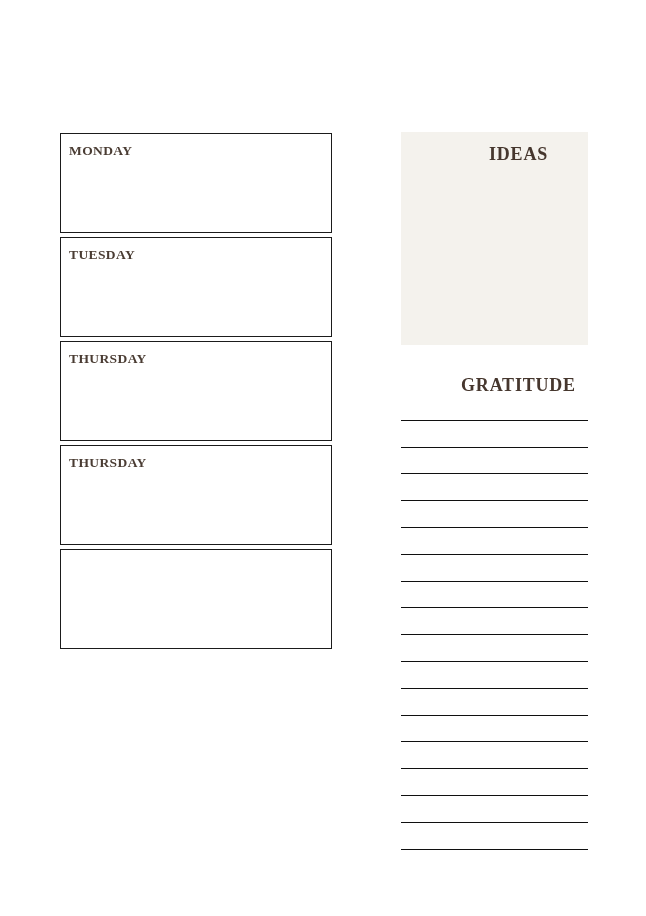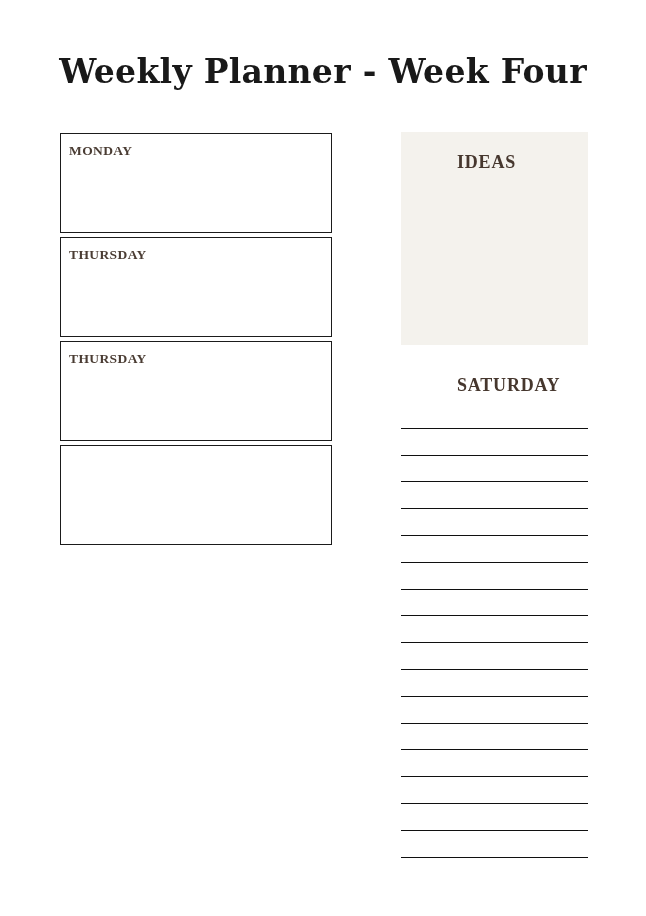--- a/index.html
+++ b/index.html
@@ -65,22 +65,22 @@
     width: 187px;
   }
   .ideas-box {
     box-sizing: border-box;
     width: 100%;
     height: 213px;
     background: #f4f2ed;
     padding-top: 13px;
   }
   .section-heading {
-    margin: 8px;
-    text-align: left;
+    margin: 0;
+    text-align: center;
     font-family: "Liberation Serif", serif;
     font-weight: 600;
     font-size: 18px;
     letter-spacing: 0.8px;
     color: #46372e;
     line-height: 1.0;
     padding-left: 48px;
   }
   .gratitude-heading {
     margin-top: 31px;
@@ -94,25 +94,28 @@
     width: 100%;
     height: 26.8px;
     border-bottom: 1.6px solid #101010;
   }
 </style>
 </head>
 <body>
 
 <div class="page">
 
-  <h1 class="page-title">Weekly Planner - Week Four</h1>
 
   <div class="days-column">
       <section class="day-box">
         <div class="day-label">MONDAY</div>
+        <div class="day-notes-area"></div>
+      </section>
+      <section class="day-box">
+        <div class="day-label">TUESDAY</div>
         <div class="day-notes-area"></div>
       </section>
       <section class="day-box">
         <div class="day-label">THURSDAY</div>
         <div class="day-notes-area"></div>
       </section>
       <section class="day-box">
         <div class="day-label">THURSDAY</div>
         <div class="day-notes-area"></div>
       </section>
@@ -120,21 +123,21 @@
         <div class="day-notes-area"></div>
       </section>
     </div>
 
   <div class="right-column">
 
     <div class="ideas-box">
       <h2 class="section-heading">IDEAS</h2>
     </div>
 
-    <h2 class="section-heading gratitude-heading">SATURDAY</h2>
+    <h2 class="section-heading gratitude-heading">GRATITUDE</h2>
 
     <div class="gratitude-lines">
         <div class="g-line"></div>
         <div class="g-line"></div>
         <div class="g-line"></div>
         <div class="g-line"></div>
         <div class="g-line"></div>
         <div class="g-line"></div>
         <div class="g-line"></div>
         <div class="g-line"></div>

